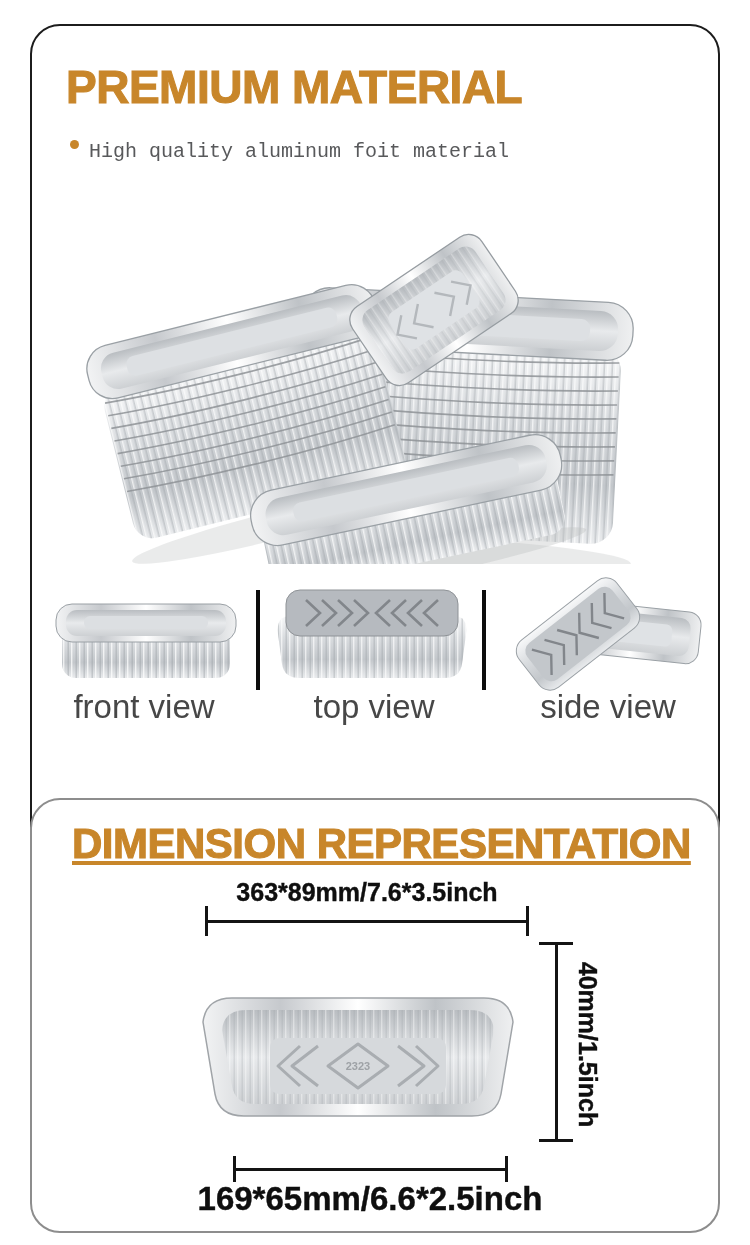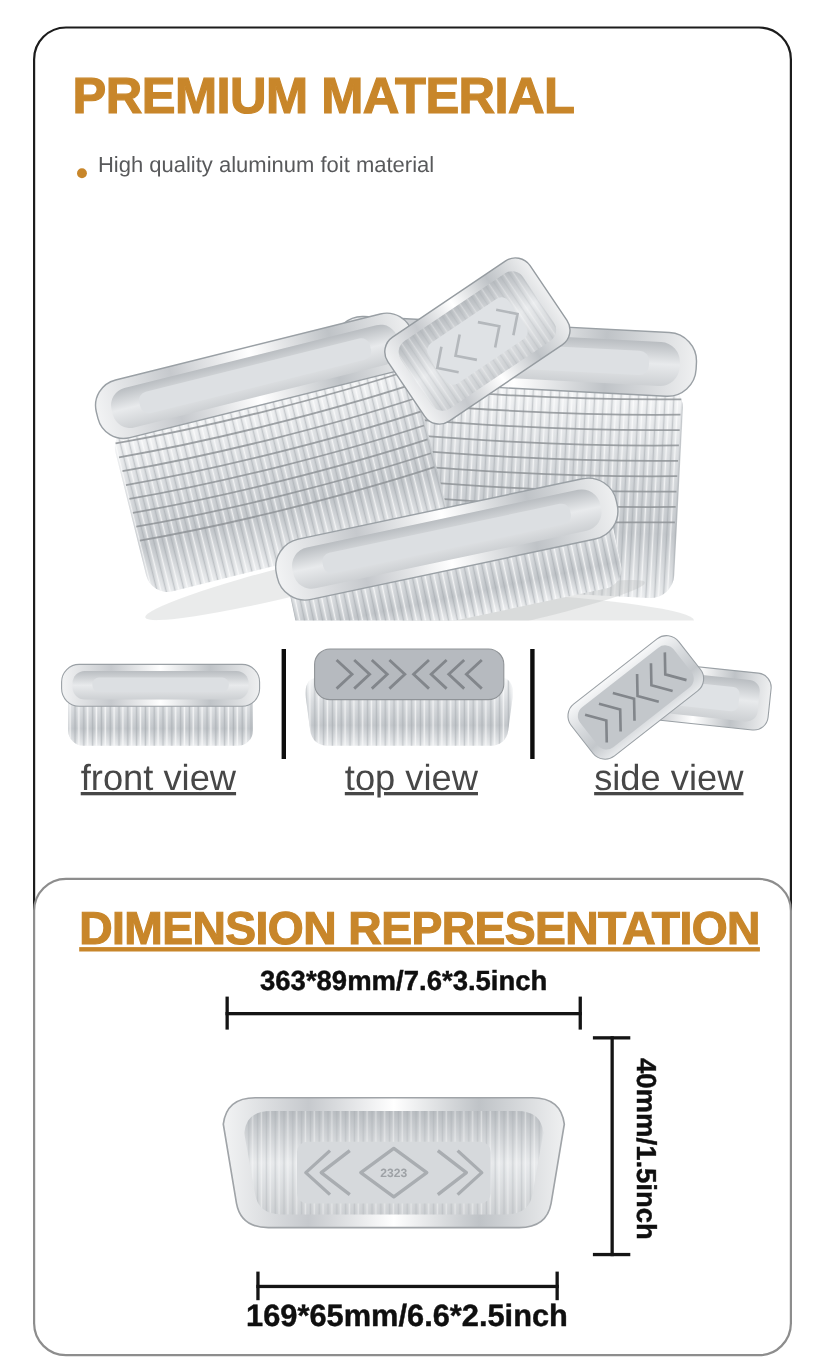--- a/index.html
+++ b/index.html
@@ -6,36 +6,36 @@
   #page{position:relative;width:750px;height:1245px;background:#ffffff;overflow:hidden;
         font-family:"Liberation Sans",sans-serif;color:#333;}
   .card{position:absolute;left:30px;width:690px;background:#fff;border-radius:30px;box-sizing:border-box;}
   #premium-card{top:24px;height:860px;border:2px solid #1c1c1c;}
   #dimension-card{top:798px;height:435px;border:2px solid #8d8d8d;}
   .section-title{position:absolute;font-weight:800;color:#c8862a;letter-spacing:-0.5px;
         -webkit-text-stroke:1.1px #c8862a;white-space:nowrap;}
   #premium-title{left:34px;top:34px;font-size:46px;}
   #dimension-title{left:40px;top:20px;font-size:42px;text-decoration:underline;}
   .bullet-list{position:absolute;left:38px;top:114px;}
-  .bullet-item{display:flex;align-items:flex-end;margin-bottom:11px;height:22px;}
+  .bullet-item{display:flex;align-items:flex-start;margin-bottom:11px;height:22px;font-family:Liberation Mono, monospace;}
   .bullet-dot{width:9px;height:9px;border-radius:50%;background:#c8862a;margin-right:10px;flex:0 0 auto;}
   .bullet-text{font-size:20px;color:#58595b;white-space:nowrap;}
   .collage{position:absolute;left:30px;top:206px;width:640px;height:332px;}
   .view-divider{position:absolute;width:4px;height:100px;background:#0d0d0d;top:564px;}
   #divider-1{left:224px;} #divider-2{left:450px;}
   .view-img{position:absolute;}
   #front-view-img{left:18px;top:560px;width:192px;height:102px;}
   #top-view-img{left:240px;top:554px;width:200px;height:112px;}
   #side-view-img{left:468px;top:546px;width:206px;height:122px;}
-  .view-label{position:absolute;top:662px;font-size:33px;color:#474747;text-align:center;width:200px;text-decoration:underline;}
+  .view-label{position:absolute;top:662px;font-size:33px;color:#474747;text-align:center;width:200px;}
   #front-view-label{left:12px;} #top-view-label{left:242px;} #side-view-label{left:476px;}
   .dim-label{position:absolute;font-weight:700;color:#0f0f0f;font-size:25px;text-align:center;
         -webkit-text-stroke:0.4px #0f0f0f;white-space:nowrap;}
   #dim-top-label{left:135px;top:78px;width:400px;}
-  #dim-bottom-label{left:138px;top:380px;width:400px;font-size:28px;}
+  #dim-bottom-label{left:138px;top:380px;width:400px;font-size:33px;}
   #dim-height-label{left:455px;top:230px;width:200px;transform:rotate(90deg);}
   .dim-h-wrap{position:absolute;height:30px;}
   #dim-top-line{left:173px;top:106px;width:324px;}
   #dim-bottom-line{left:201px;top:356px;width:275px;height:26px;}
   .dim-h-bar{position:absolute;left:0;right:0;top:50%;height:3px;margin-top:-1.5px;background:#141414;}
   .dim-h-tick{position:absolute;top:0;bottom:0;width:3px;background:#141414;}
   .tick-left{left:0;} .tick-right{right:0;}
   .dim-v-wrap{position:absolute;left:507px;top:142px;width:34px;height:200px;}
   .dim-v-bar{position:absolute;top:0;bottom:0;left:50%;width:3px;margin-left:-1.5px;background:#141414;}
   .dim-v-tick{position:absolute;left:0;right:0;height:3px;background:#141414;}

